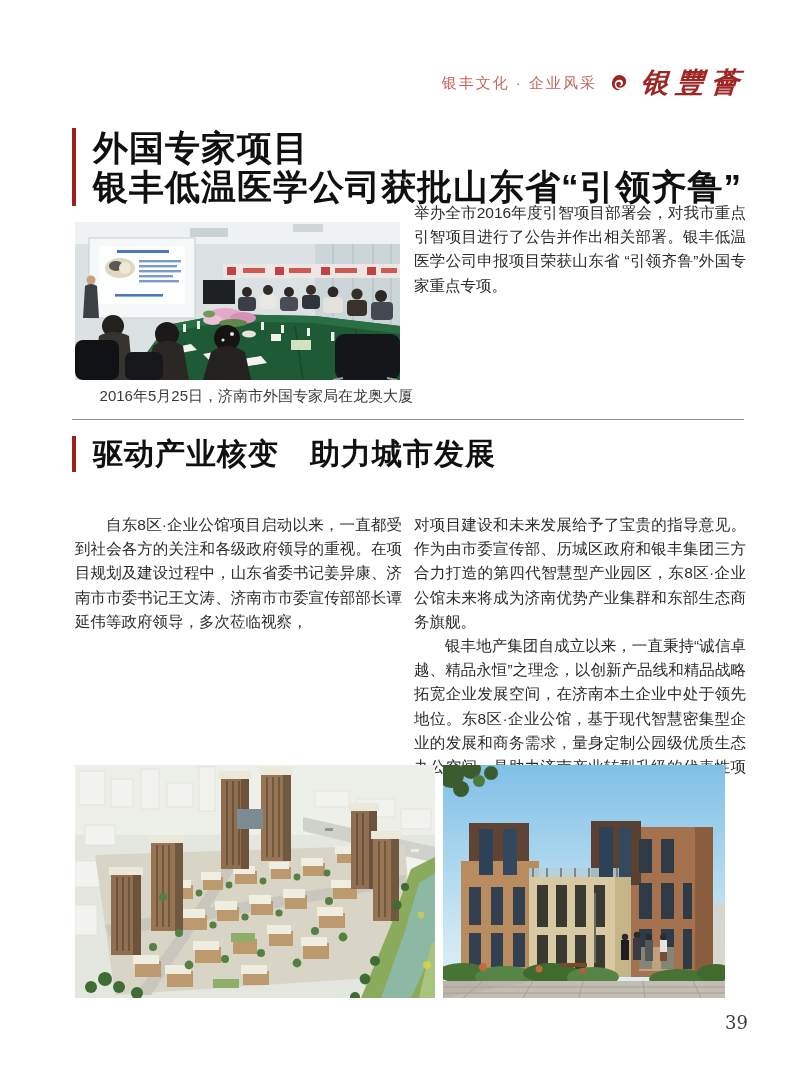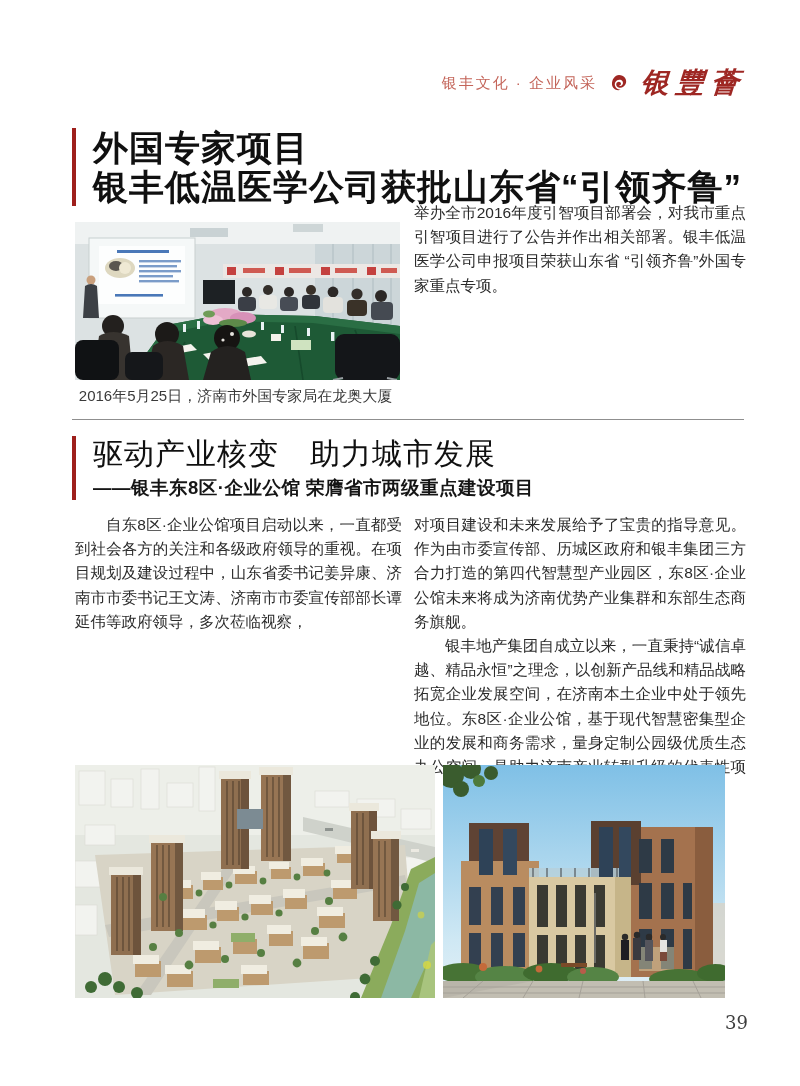--- a/index.html
+++ b/index.html
@@ -13,34 +13,34 @@
   .swirl{width:20px;height:20px;display:block;}
   .logo-text{
     font-family:"DejaVu Serif","Liberation Serif",serif;font-size:28px;font-weight:700;
     font-style:italic;color:#9e2723;letter-spacing:7px;transform:skewX(-4deg);
   }
   
   .title-block{position:absolute;left:72px;right:56px;border-left:4px solid #9e1f1c;padding-left:17px;}
   .title1{top:128px;}
   .h1line{font-size:35px;line-height:39px;font-weight:700;color:#101010;letter-spacing:1px;}
   .title2{top:436px;}
-  .h2line{font-size:30px;line-height:36px;font-weight:400;color:#101010;letter-spacing:1px;}
+  .h2line{font-size:30px;line-height:36px;font-weight:700;color:#101010;letter-spacing:1px;}
   .h2sub{font-size:18.5px;line-height:24px;font-weight:700;color:#151515;margin-top:4px;letter-spacing:0.5px;}
   
   .bodycol{position:absolute;font-size:15.5px;line-height:24.2px;text-align:justify;color:#2b2b2b;}
   .bodycol p{margin:0;}
   .bodycol p.indent{text-indent:2em;}
   .a1-right{left:414px;top:201px;width:332px;}
   .a2-left{left:75px;top:513px;width:327px;}
   .a2-right{left:414px;top:513px;width:332px;}
   
   .photo{position:absolute;overflow:hidden;background:#dde2e3;}
   .photo svg{display:block;width:100%;height:100%;}
   .photo-meeting{left:75px;top:222px;width:325px;height:158px;}
-  .photo-caption{position:absolute;left:73px;top:387px;width:325px;text-align:center;font-size:15px;color:#3a3a3a;}
+  .photo-caption{position:absolute;left:88px;top:387px;width:325px;text-align:right;font-size:15px;color:#3a3a3a;}
   .photo-aerial{left:75px;top:765px;width:360px;height:233px;}
   .photo-building{left:443px;top:765px;width:282px;height:233px;}
   .separator{position:absolute;left:72px;top:419px;width:672px;height:1px;background:#8f8f8f;}
   .page-number{
     position:absolute;top:1012px;right:52px;font-family:"DejaVu Serif","Liberation Serif",serif;
     font-size:18px;color:#3c3c3c;
   }
 </style>
 </head>
 <body>
@@ -161,21 +161,20 @@
   <div class="photo-caption">2016年5月25日，济南市外国专家局在龙奥大厦</div>
 
   <div class="bodycol a1-right">
     <p>举办全市2016年度引智项目部署会，对我市重点引智项目进行了公告并作出相关部署。银丰低温医学公司申报项目荣获山东省 “引领齐鲁”外国专家重点专项。</p>
   </div>
 
   <div class="separator"></div>
 
   <div class="title-block title2">
     <div class="h2line">驱动产业核变　助力城市发展</div>
-    <div class="h2sub">——银丰东8区·企业公馆 荣膺省市两级重点建设项目</div>
   </div>
 
   <div class="bodycol a2-left">
     <p class="indent">自东8区·企业公馆项目启动以来，一直都受到社会各方的关注和各级政府领导的重视。在项目规划及建设过程中，山东省委书记姜异康、济南市市委书记王文涛、济南市市委宣传部部长谭延伟等政府领导，多次莅临视察，</p>
   </div>
   <div class="bodycol a2-right">
     <p>对项目建设和未来发展给予了宝贵的指导意见。作为由市委宣传部、历城区政府和银丰集团三方合力打造的第四代智慧型产业园区，东8区·企业公馆未来将成为济南优势产业集群和东部生态商务旗舰。</p>
     <p class="indent">银丰地产集团自成立以来，一直秉持“诚信卓越、精品永恒”之理念，以创新产品线和精品战略拓宽企业发展空间，在济南本土企业中处于领先地位。东8区·企业公馆，基于现代智慧密集型企业的发展和商务需求，量身定制公园级优质生态办公空间，是助力济南产业转型升级的代表性项目。</p>
   </div>
 

